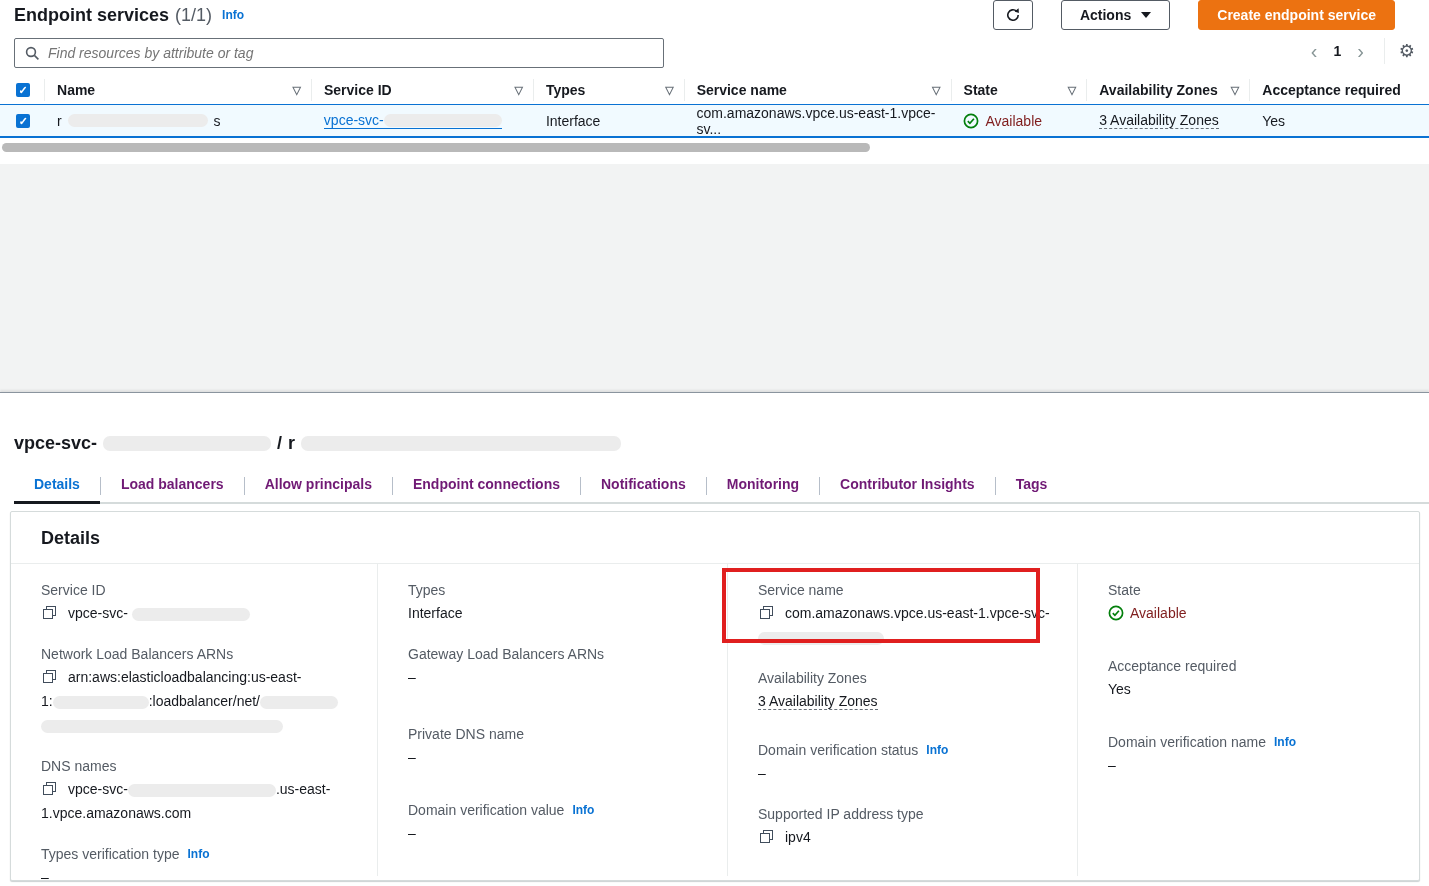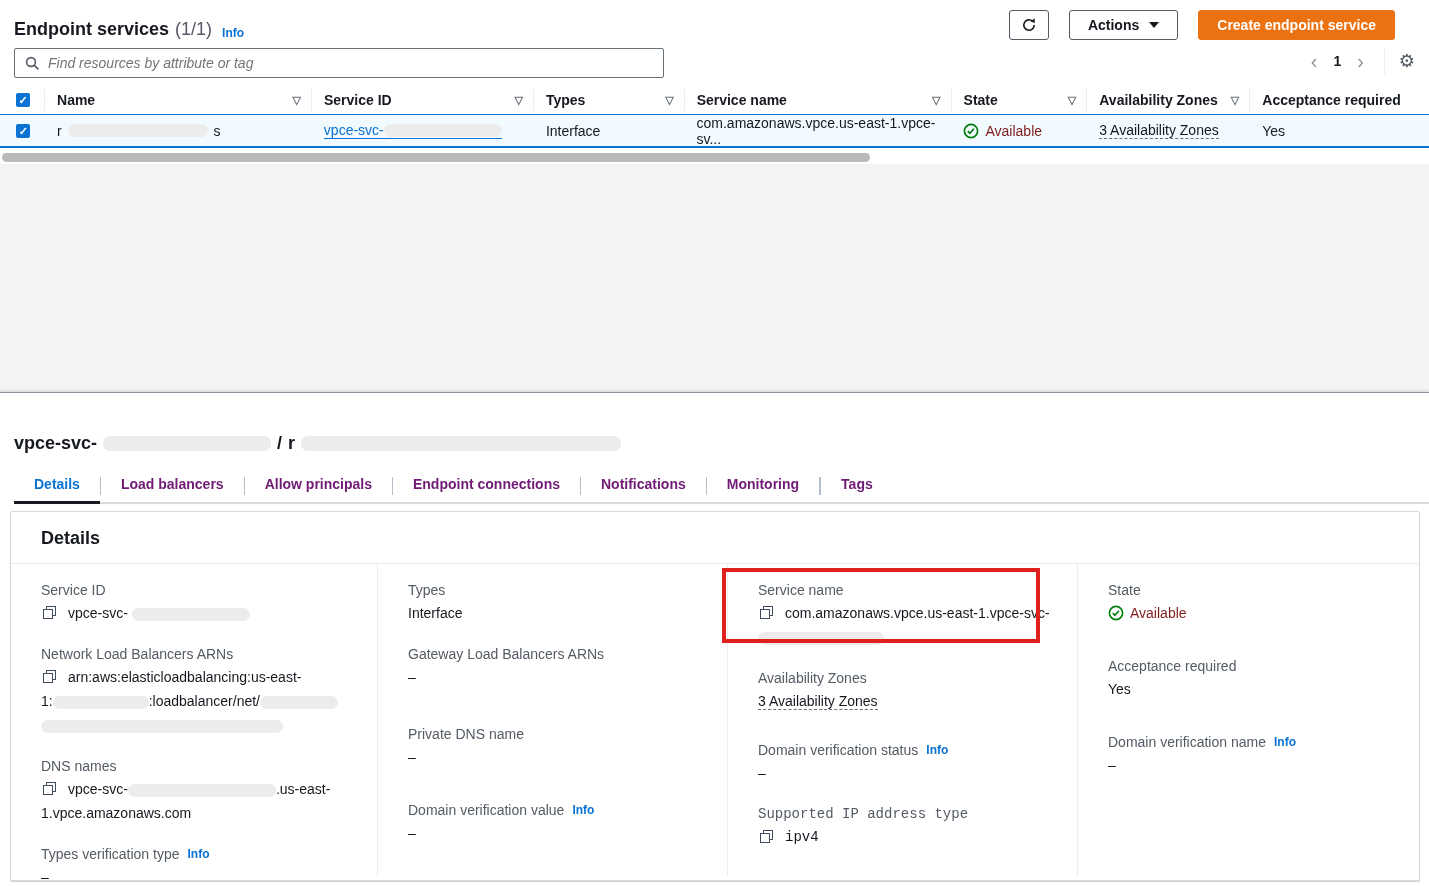--- a/index.html
+++ b/index.html
@@ -1,25 +1,25 @@
 <!DOCTYPE html>
 <html><head>
 <meta charset="utf-8">
 <style>
   * { margin:0; padding:0; box-sizing:border-box; }
   html,body { width:1429px; height:886px; overflow:hidden; background:#f2f3f3;
     font-family:"Liberation Sans", sans-serif; color:#16191f; }
   .topbar { position:absolute; left:0; top:0; width:1429px; height:164px; background:#fff; }
 
   
-  .hdr-row { display:flex; align-items:flex-end; padding:10px 34px 4px 14px; }
+  .hdr-row { display:flex; align-items:center; padding:0 34px 4px 14px; }
   .page-title { font-size:18px; font-weight:bold; }
   .title-count { font-size:18px; font-weight:normal; color:#545b64; margin-left:6px; }
   .info-link { font-size:12px; font-weight:bold; color:#0972d3; margin-left:10px; }
-  .hdr-actions { margin-left:auto; display:flex; gap:20px; align-items:center; }
+  .hdr-actions { margin-left:auto; display:flex; gap:28px; align-items:center; }
   .btn { border:1px solid #545b64; border-radius:3px; background:#fff; height:30px;
     display:flex; align-items:center; justify-content:center; font-size:14px; font-weight:bold;
     color:#16191f; padding:0 18px; cursor:pointer; }
   .btn-icon { width:40px; padding:0; }
   .caret-down { width:0; height:0; border-left:5px solid transparent; border-right:5px solid transparent;
     border-top:6px solid #16191f; margin-left:10px; }
   .btn-primary { background:#ec7211; border:1px solid #ec7211; color:#fff; }
 
   
   .search-row { display:flex; align-items:flex-start; padding:4px 14px 0 14px; }
@@ -242,20 +242,21 @@
     <span class="tab">Load balancers</span>
     <span class="tab-div"></span>
     <span class="tab">Allow principals</span>
     <span class="tab-div"></span>
     <span class="tab">Endpoint connections</span>
     <span class="tab-div"></span>
     <span class="tab">Notifications</span>
     <span class="tab-div"></span>
     <span class="tab">Monitoring</span>
     <span class="tab-div"></span>
+    <span class="tab">Contributor Insights</span>
     <span class="tab-div"></span>
     <span class="tab">Tags</span>
   </div>
 </div>
 
 <div class="card">
   <div class="card-hd">Details</div>
   <div class="cols">
 
     <div class="colc c1">
@@ -338,21 +339,21 @@
         <div class="flabel">Availability Zones</div>
         <div class="fvalue"><span class="az-link">3 Availability Zones</span></div>
       </div>
       <div class="field" style="margin-top:28px;">
         <div class="flabel">
           <span>Domain verification status</span>
           <span class="info-sm">Info</span>
         </div>
         <div class="fvalue">–</div>
       </div>
-      <div class="field" style="margin-top:16px;font-family:Liberation Mono, monospace;">
+      <div class="field" style="margin-top:16px;">
         <div class="flabel">Supported IP address type</div>
         <div class="fvalue vline">
           <span class="copy"></span>
           <span>ipv4</span>
         </div>
       </div>
     </div>
 
     <div class="colc c4">
       <div class="field">

